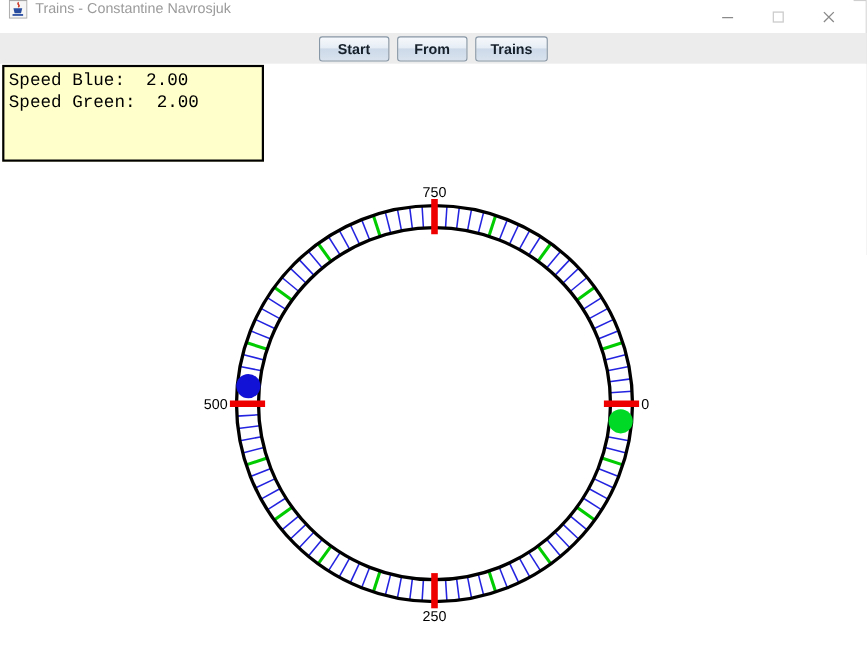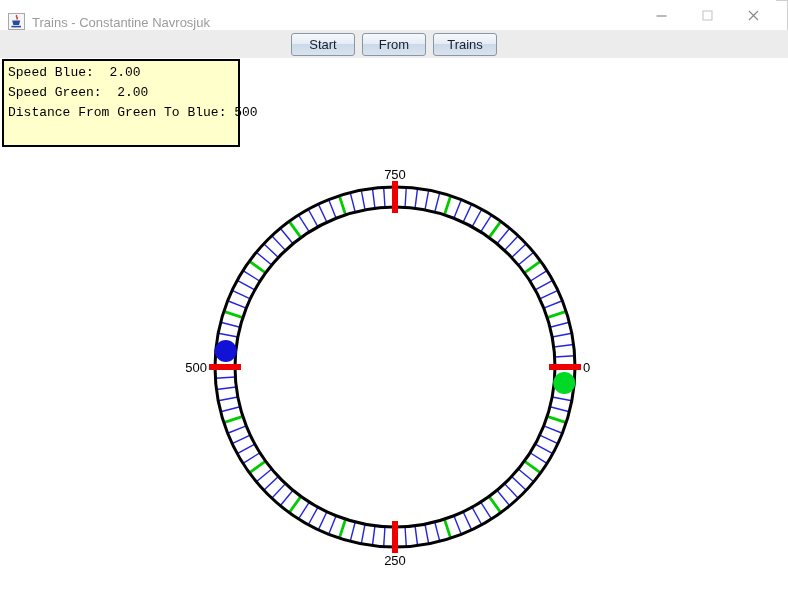--- a/index.html
+++ b/index.html
@@ -6,50 +6,50 @@
   body{
     width:788px;height:591px;position:relative;overflow:hidden;
     font-family:"Liberation Sans",sans-serif;background:#ffffff;
   }
   .frame{
     position:absolute;inset:0;border:1px solid #cfcfcf;box-sizing:border-box;
   }
   
   .titlebar{
     position:absolute;top:0;left:0;right:12px;height:30px;background:#ffffff;
-    display:flex;align-items:flex-end;
+    display:flex;align-items:flex-start;
   }
   .app-icon{width:17px;height:17px;margin-left:8px;flex:0 0 auto;}
   .title-text{
     margin-left:7px;font-size:13px;color:#9b9b9b;white-space:nowrap;
   }
   .win-controls{position:absolute;top:0;right:0;height:30px;display:flex;}
   .win-btn{width:46px;height:30px;display:flex;align-items:center;justify-content:center;}
   
   .toolbar{
     position:absolute;top:30px;left:0;right:0;height:28px;background:#ececec;
     display:flex;align-items:center;justify-content:center;gap:7px;
   }
   .btn{
     height:23px;min-width:64px;padding:0 13px;box-sizing:border-box;
     border:1px solid #8897a6;border-radius:3px;
     background:linear-gradient(to bottom,#f6f9fc 0%,#e6edf5 45%,#ccd9e8 50%,#d9e3ef 100%);
-    font-family:"Liberation Sans",sans-serif;font-size:13px;font-weight:400;color:#15202b;
+    font-family:"Liberation Sans",sans-serif;font-size:13px;font-weight:700;color:#15202b;
     display:inline-flex;align-items:center;justify-content:center;cursor:default;
   }
   
   .canvas{position:absolute;top:58px;left:0;right:0;bottom:0;background:#ffffff;}
   .track-svg{position:absolute;top:0;left:0;width:788px;height:591px;}
   
   .info-panel{
     position:absolute;left:2px;top:59px;width:238px;height:88px;box-sizing:border-box;
     border:2px solid #000000;background:#ffffcc;padding:2px 0 0 4px;z-index:5;
   }
   .info-line{
-    font-family:"Liberation Mono",monospace;font-size:13px;color:#000000;
+    font-family:"Liberation Mono",monospace;font-size:16px;color:#000000;
     line-height:20px;white-space:pre;
   }
 </style>
 </head>
 <body>
 
 <div class="frame"></div>
 
 <div class="titlebar">
   <svg class="app-icon" viewBox="0 0 17 17">
@@ -193,14 +193,13 @@
       <text x="207" y="313.5" fill="#000000" text-anchor="end" font-family="&quot;Liberation Sans&quot;, sans-serif" font-size="13">500</text>
       <text x="394.99999999999994" y="121" fill="#000000" text-anchor="middle" font-family="&quot;Liberation Sans&quot;, sans-serif" font-size="13">750</text>
       <circle cx="564.2455339825236" cy="324.9984132641474" r="11" fill="#00d926"></circle>
       <circle cx="225.7544660174764" cy="293.0015867358526" r="11" fill="#1212d6"></circle>
     </svg>
 </div>
 
 <div class="info-panel" style="background: rgb(255, 255, 204);">
   <div class="info-line">Speed Blue:  2.00</div>
   <div class="info-line">Speed Green:  2.00</div>
-  <div class="info-line">Distance From Green To Blue: 500</div>
 </div>
 
 </body></html>

